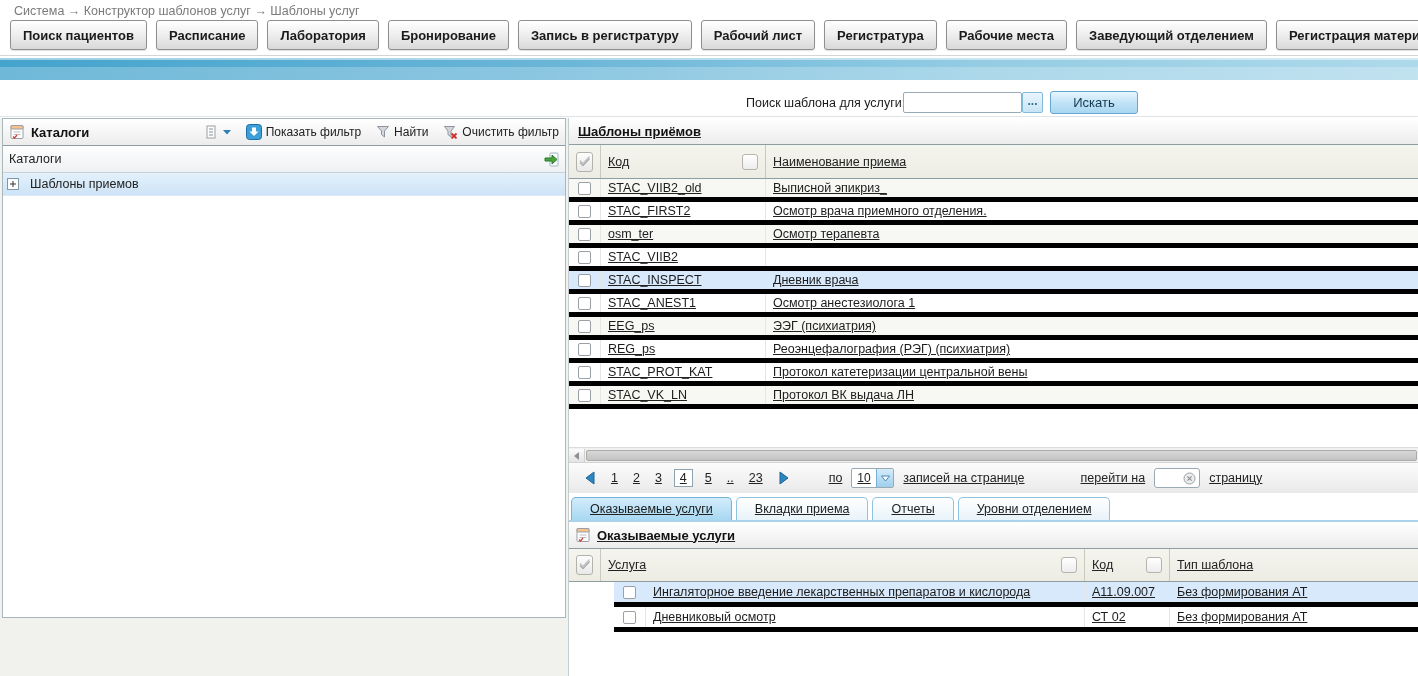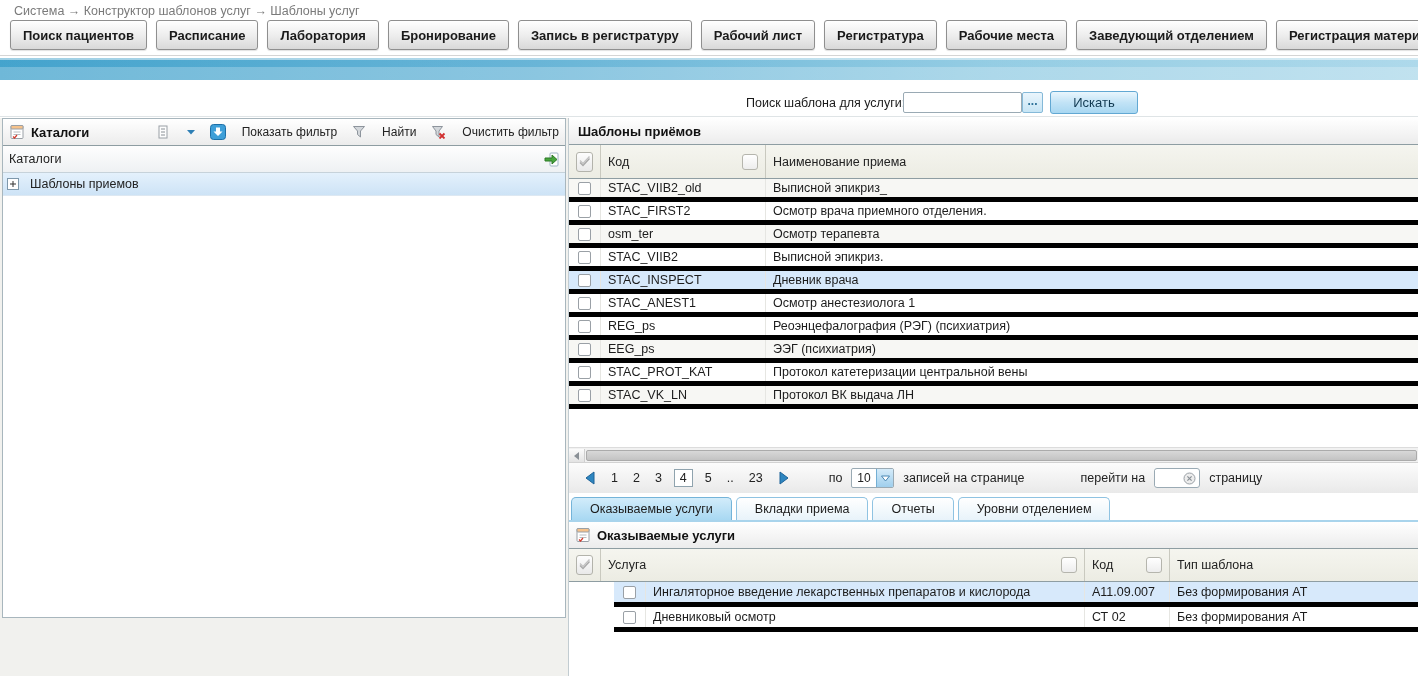--- a/index.html
+++ b/index.html
@@ -43,32 +43,32 @@
   
   .main { position:absolute; top:118px; left:0; width:1418px; height:558px; background:#f1f1ee; }
   .panel-hd {
     height:27px; background:linear-gradient(#ffffff,#ececec); border-bottom:1px solid #8e9da2;
     display:flex; align-items:center; padding:0 6px; gap:6px;
   }
   .panel-hd .ttl { font-weight:bold; font-size:13px; color:#111; }
   
   .leftpanel { position:absolute; left:2px; top:0; width:564px; height:500px; background:#fff; border:1px solid #a8b6bd; }
   .lp-tools { margin-left:auto; display:flex; align-items:center; gap:15px; font-size:12px; color:#222; }
-  .lp-tool { display:flex; align-items:center; gap:16px; cursor:pointer; }
+  .lp-tool { display:flex; align-items:center; gap:4px; cursor:pointer; }
   .treehead {
     height:27px; background:linear-gradient(#fefefe,#eef1f3); border-bottom:1px solid #c6d2da;
     display:flex; align-items:center; padding:0 6px; color:#222;
   }
   .treehead .spacer { flex:1; }
   .treerow {
     height:23px; background:linear-gradient(#e4f1fc,#cde3f6); border-bottom:1px solid #dde8f2;
     display:flex; align-items:center; gap:11px; padding:0 4px; cursor:pointer;
   }
   
-  .rightpanel { position:absolute; left:568px; top:0; width:850px; height:558px; background:#fff; border-left:1px solid #c2ccd1; display:flex; flex-direction:column; }
+  .rightpanel { position:absolute; left:568px; top:0; width:850px; height:558px; background:#fff; border-left:1px solid #c2ccd1; display:flex; flex-direction:column;text-decoration:underline; }
   .gridhead { height:34px; background:linear-gradient(#f5f5ef,#ecece3); border-bottom:1px solid #8e9da2; display:flex; align-items:stretch; }
   .gh-cell { display:flex; align-items:center; padding:0 7px; border-right:1px solid #c9c9bf; color:#222; position:relative; cursor:pointer; }
   .gh-check { width:32px; justify-content:center; }
   .gh-filter {
     width:16px; height:16px; margin-left:auto; background:linear-gradient(#ffffff,#ededed);
     border:1px solid #b5b5ad; border-radius:3px; flex:none; cursor:pointer;
   }
   .selall {
     width:20px; height:20px; background:linear-gradient(#fdfdfd,#e9e9e9); border:1px solid #b3b3ab; border-radius:3px;
     display:flex; align-items:center; justify-content:center; cursor:pointer;
@@ -266,49 +266,48 @@
             <span class="cb"></span>
           </div>
         <div class="gcell col-code">osm_ter</div>
         <div class="gcell col-name">Осмотр терапевта</div>
       </div>
       <div class="grow">
         <div class="gcell ck">
             <span class="cb"></span>
           </div>
         <div class="gcell col-code">STAC_VIIB2</div>
-        <div class="gcell col-name">Выписной эпикриз.</div>
       </div>
       <div class="grow sel">
         <div class="gcell ck">
             <span class="cb"></span>
           </div>
         <div class="gcell col-code">STAC_INSPECT</div>
         <div class="gcell col-name">Дневник врача</div>
       </div>
       <div class="grow">
         <div class="gcell ck">
             <span class="cb"></span>
           </div>
         <div class="gcell col-code">STAC_ANEST1</div>
         <div class="gcell col-name">Осмотр анестезиолога 1</div>
       </div>
+      <div class="grow alt">
+        <div class="gcell ck">
+            <span class="cb"></span>
+          </div>
+        <div class="gcell col-code">EEG_ps</div>
+        <div class="gcell col-name">ЭЭГ (психиатрия)</div>
+      </div>
       <div class="grow">
         <div class="gcell ck">
             <span class="cb"></span>
           </div>
         <div class="gcell col-code">REG_ps</div>
         <div class="gcell col-name">Реоэнцефалография (РЭГ) (психиатрия)</div>
-      </div>
-      <div class="grow alt">
-        <div class="gcell ck">
-            <span class="cb"></span>
-          </div>
-        <div class="gcell col-code">EEG_ps</div>
-        <div class="gcell col-name">ЭЭГ (психиатрия)</div>
       </div>
       <div class="grow">
         <div class="gcell ck">
             <span class="cb"></span>
           </div>
         <div class="gcell col-code">STAC_PROT_KAT</div>
         <div class="gcell col-name">Протокол катетеризации центральной вены</div>
       </div>
       <div class="grow alt">
         <div class="gcell ck">

